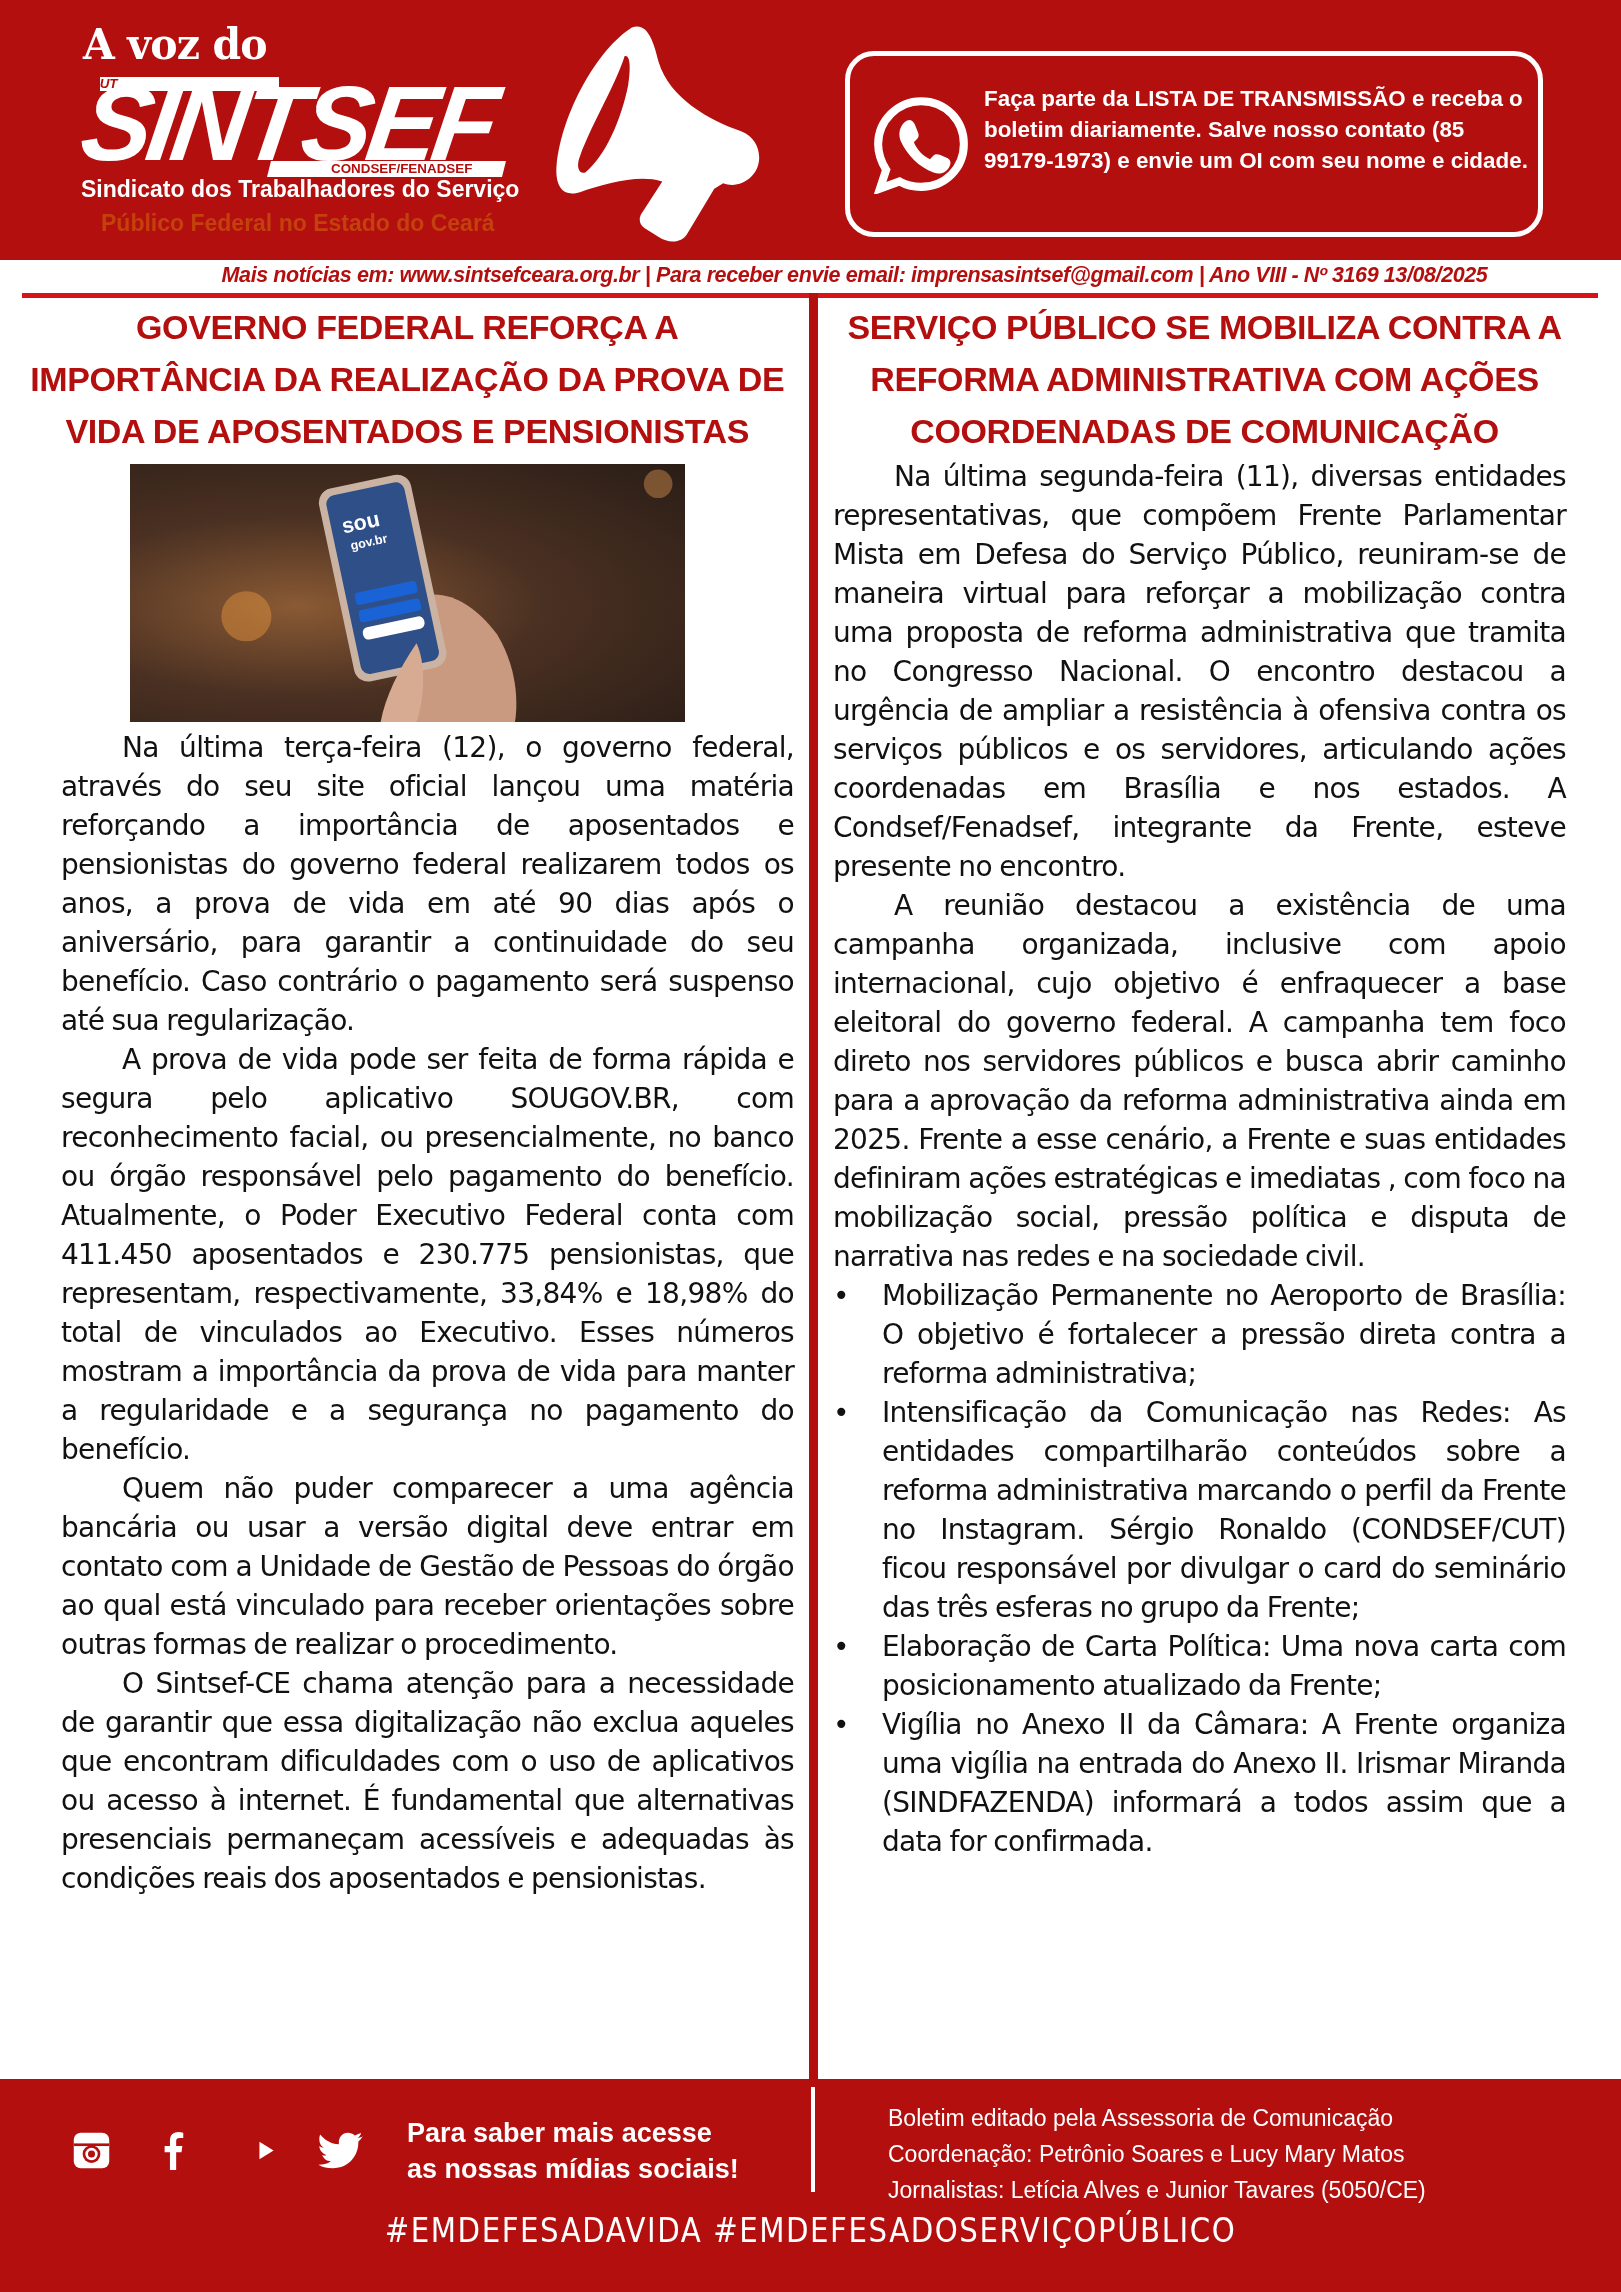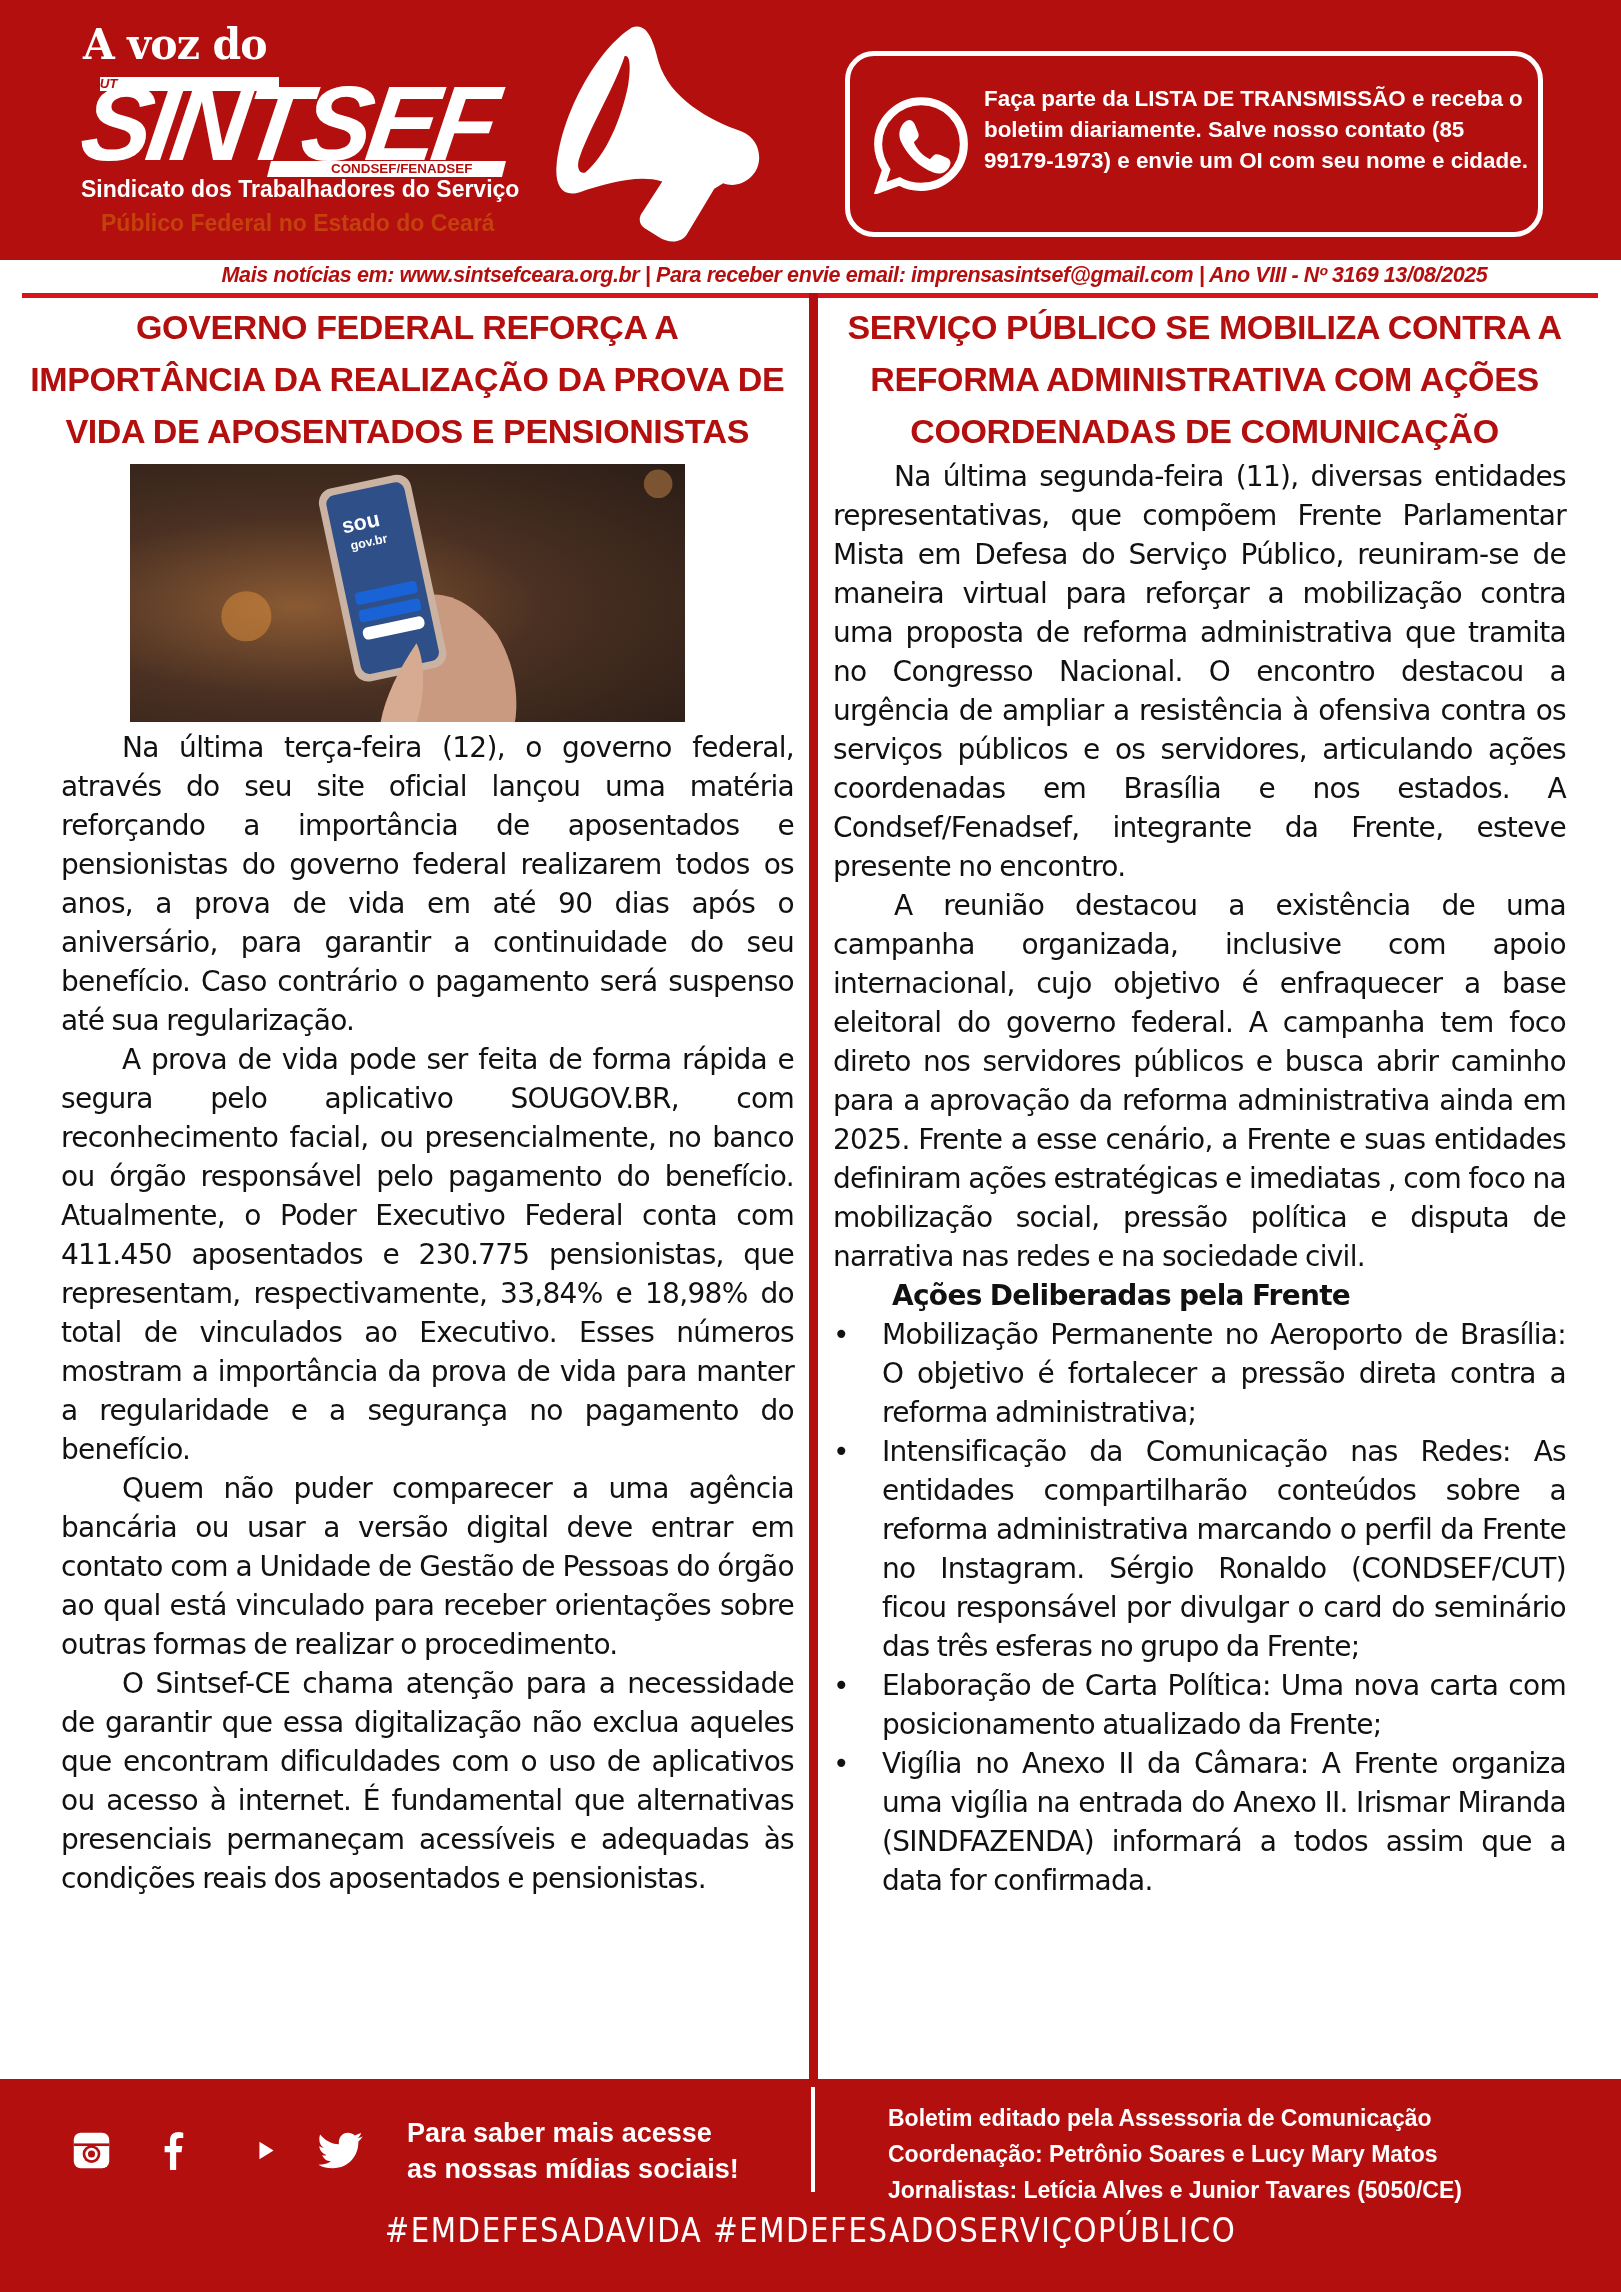--- a/index.html
+++ b/index.html
@@ -40,21 +40,21 @@
   #actions-title { margin:0; text-indent:0 !important; padding-left:59px; font-weight:bold; }
   .bullets { list-style:none; margin:0; padding:0; }
   .bullets li { position:relative; padding-left:49px; text-indent:0; }
   .bullets li .dot { position:absolute; left:0; top:0; }
 
   
   #footer { left:0; top:2079px; width:1621px; height:214px; background:#b40f0f; }
   #f-divider { left:811px; top:2087px; width:3.6px; height:105px; background:#fff; }
   .social { top:2131px; width:39px; height:39px; }
   #f-cta { left:407px; top:2115px; color:#fff; font-family:"Liberation Sans", sans-serif; font-weight:bold; font-size:27px; line-height:36px; }
-  #f-credits { left:888px; top:2100px; color:#fff; font-family:"Liberation Sans", sans-serif; font-weight:bold; font-size:23px; line-height:36px; }
+  #f-credits { left:888px; top:2100px; color:#fff; font-family:"Liberation Sans", sans-serif; font-weight:normal; font-size:23px; line-height:36px; }
   #f-hashtags { left:0; top:2210px; width:1621px; text-align:center; color:#fff; font-family:"DejaVu Sans", sans-serif; font-size:34px; letter-spacing:1.8px; font-weight:normal; transform:scaleX(0.86); }
 </style>
 </head>
 <body>
 
 <div id="header" class="abs"></div>
 <div id="avoz" class="abs">A voz do</div>
 <div id="cut-bar" class="abs"></div>
 <div id="cut-label" class="abs">CUT</div>
 <div id="sintsef" class="abs">SINTSEF</div>
@@ -101,21 +101,20 @@
   <p>Na última terça-feira (12), o governo federal, através do seu site oficial lançou uma matéria reforçando a importância de aposentados e pensionistas do governo federal realizarem todos os anos, a prova de vida em até 90 dias após o aniversário, para garantir a continuidade do seu benefício. Caso contrário o pagamento será suspenso até sua regularização.</p>
   <p>A prova de vida pode ser feita de forma rápida e segura pelo aplicativo SOUGOV.BR, com reconhecimento facial, ou presencialmente, no banco ou órgão responsável pelo pagamento do benefício. Atualmente, o Poder Executivo Federal conta com 411.450 aposentados e 230.775 pensionistas, que representam, respectivamente, 33,84% e 18,98% do total de vinculados ao Executivo. Esses números mostram a importância da prova de vida para manter a regularidade e a segurança no pagamento do benefício.</p>
   <p>Quem não puder comparecer a uma agência bancária ou usar a versão digital deve entrar em contato com a Unidade de Gestão de Pessoas do órgão ao qual está vinculado para receber orientações sobre outras formas de realizar o procedimento.</p>
   <p>O Sintsef-CE chama atenção para a necessidade de garantir que essa digitalização não exclua aqueles que encontram dificuldades com o uso de aplicativos ou acesso à internet. É fundamental que alternativas presenciais permaneçam acessíveis e adequadas às condições reais dos aposentados e pensionistas.</p>
 </div>
 
 <div id="right-head" class="abs headline">SERVIÇO PÚBLICO SE MOBILIZA CONTRA A REFORMA ADMINISTRATIVA COM AÇÕES COORDENADAS DE COMUNICAÇÃO</div>
 <div id="right-body" class="abs body">
   <p>Na última segunda-feira (11), diversas entidades representativas, que compõem Frente Parlamentar Mista em Defesa do Serviço Público, reuniram-se de maneira virtual para reforçar a mobilização contra uma proposta de reforma administrativa que tramita no Congresso Nacional. O encontro destacou a urgência de ampliar a resistência à ofensiva contra os serviços públicos e os servidores, articulando ações coordenadas em Brasília e nos estados. A Condsef/Fenadsef, integrante da Frente, esteve presente no encontro.</p>
   <p>A reunião destacou a existência de uma campanha organizada, inclusive com apoio internacional, cujo objetivo é enfraquecer a base eleitoral do governo federal. A campanha tem foco direto nos servidores públicos e busca abrir caminho para a aprovação da reforma administrativa ainda em 2025. Frente a esse cenário, a Frente e suas entidades definiram ações estratégicas e imediatas , com foco na mobilização social, pressão política e disputa de narrativa nas redes e na sociedade civil.</p>
-  <p id="actions-title">Ações Deliberadas pela Frente</p>
   <ul class="bullets">
     <li><span class="dot">•</span><span>Mobilização Permanente no Aeroporto de Brasília: O objetivo é fortalecer a pressão direta contra a reforma administrativa;</span></li>
     <li><span class="dot">•</span><span>Intensificação da Comunicação nas Redes: As entidades compartilharão conteúdos sobre a reforma administrativa marcando o perfil da Frente no Instagram. Sérgio Ronaldo (CONDSEF/CUT) ficou responsável por divulgar o card do seminário das três esferas no grupo da Frente;</span></li>
     <li><span class="dot">•</span><span>Elaboração de Carta Política: Uma nova carta com posicionamento atualizado da Frente;</span></li>
     <li><span class="dot">•</span><span>Vigília no Anexo II da Câmara: A Frente organiza uma vigília na entrada do Anexo II. Irismar Miranda (SINDFAZENDA) informará a todos assim que a data for confirmada.</span></li>
   </ul>
 </div>
 
 <div id="footer" class="abs"></div>
 <div id="f-divider" class="abs"></div>

